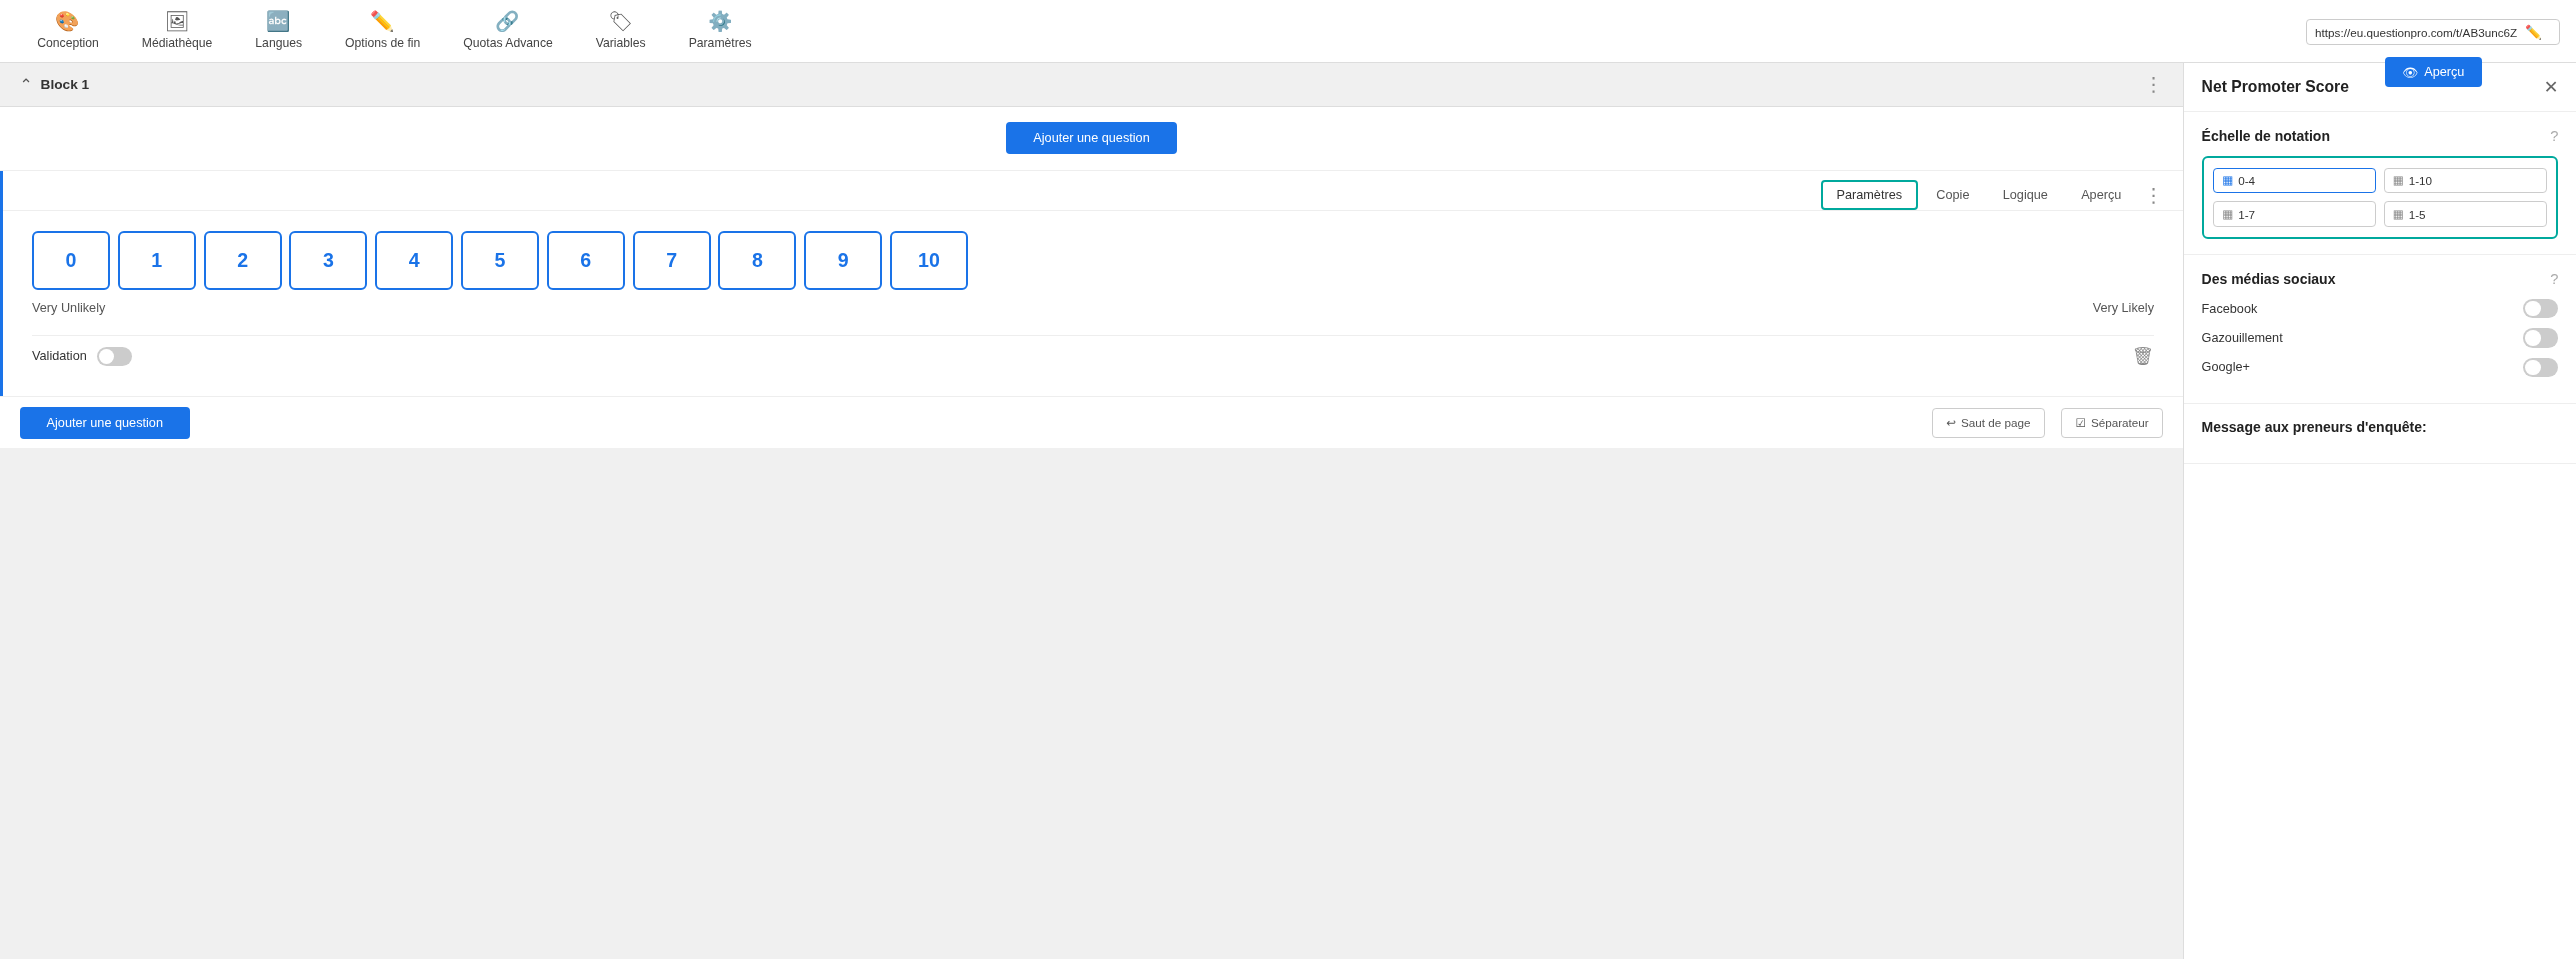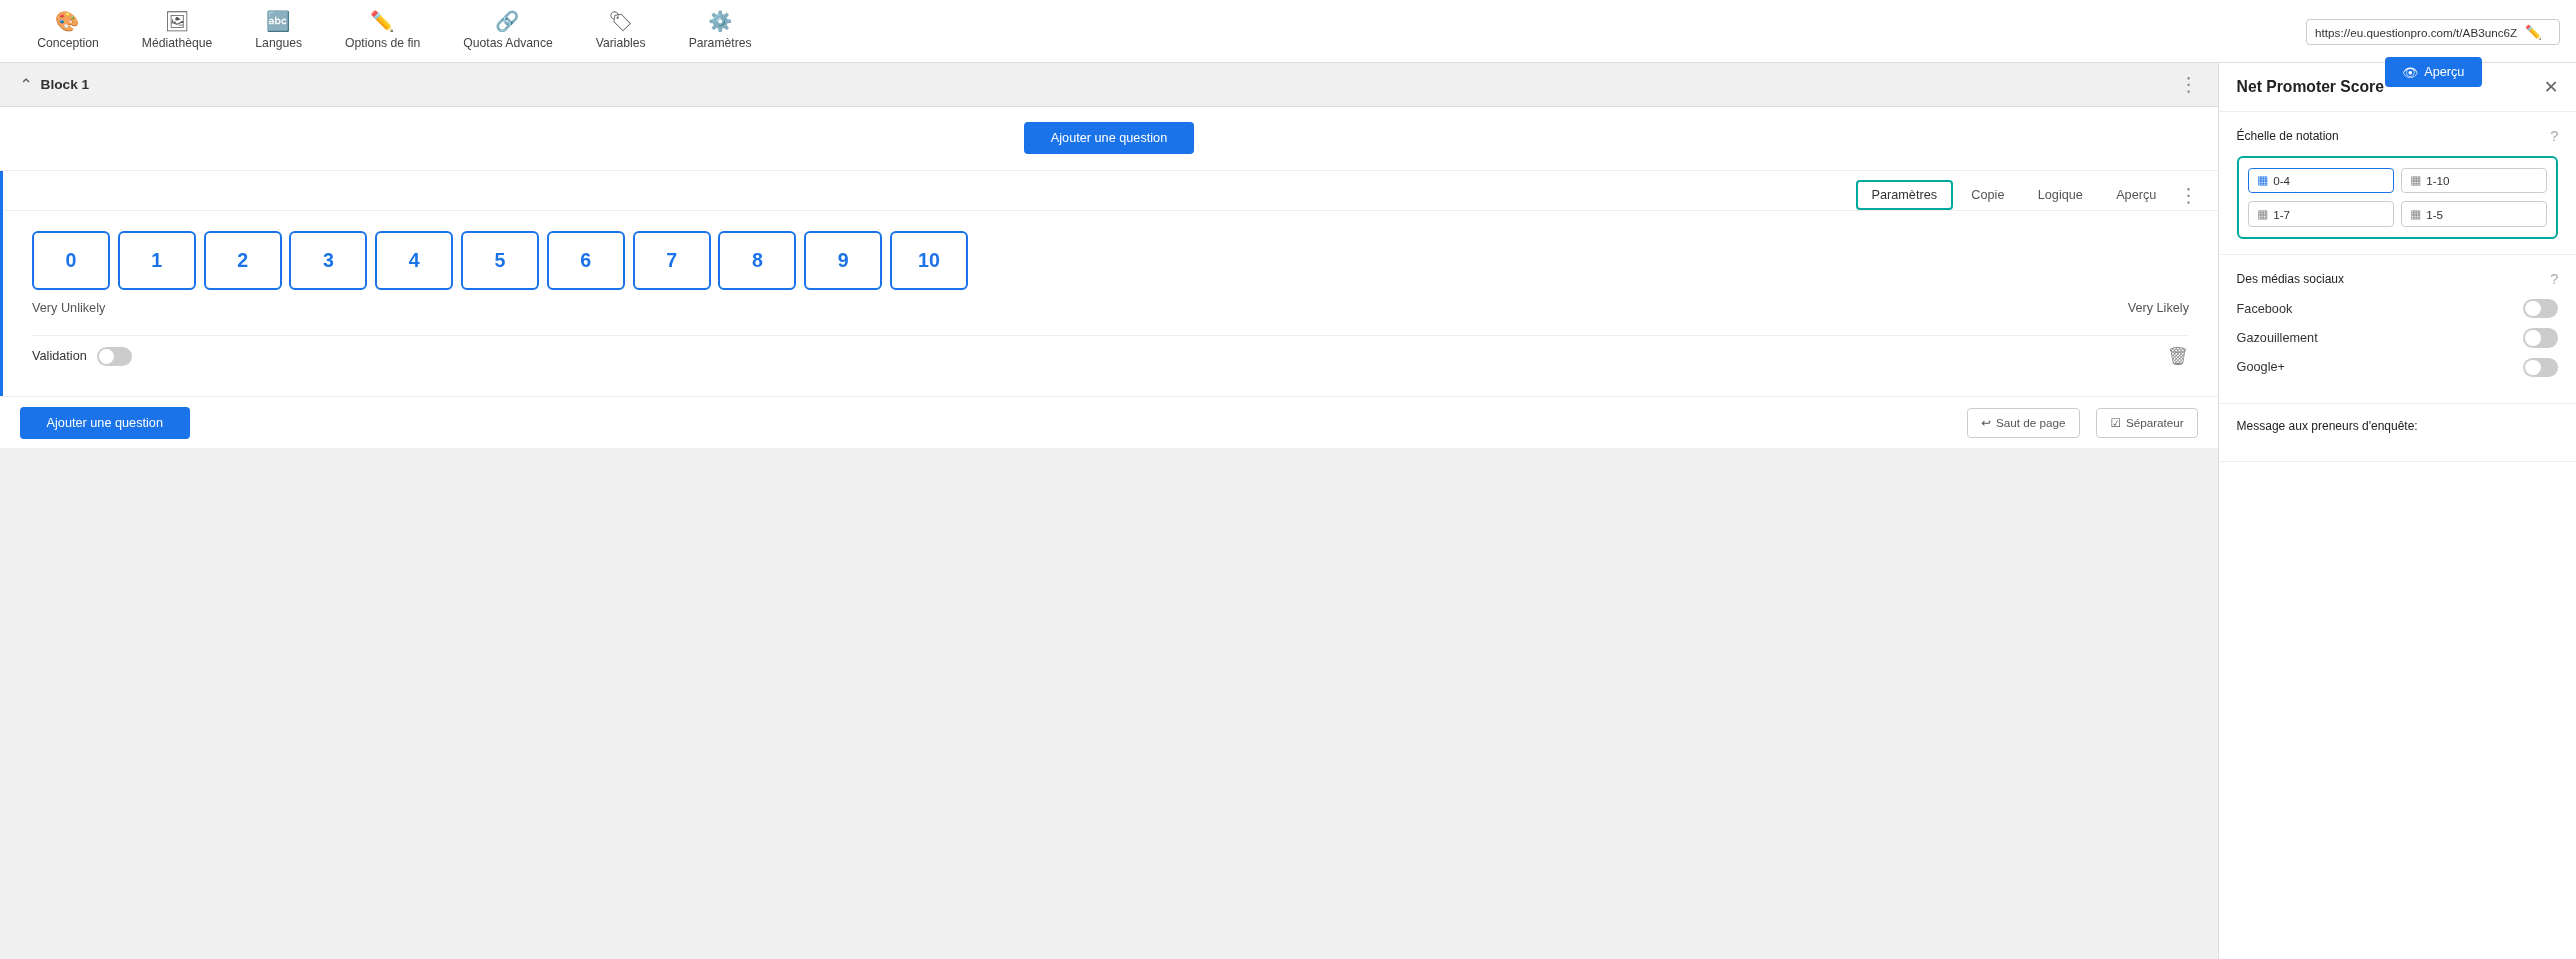--- a/index.html
+++ b/index.html
@@ -291,21 +291,21 @@
       cursor: pointer;
       font-size: 11.7px;
       color: #555;
       display: flex;
       align-items: center;
       gap: 4.9px;
     }
 
     
     .right-panel {
-      width: 358px;
+      width: 393px;
       background: #fff;
       border-left: 1px solid #ddd;
       overflow-y: auto;
       flex-shrink: 0;
     }
     .panel-header {
       display: flex;
       align-items: center;
       justify-content: space-between;
       padding: 13.7px 17.6px;
@@ -325,22 +325,22 @@
       padding: 15.7px 17.6px;
       border-bottom: 1px solid #eee;
     }
     .section-header {
       display: flex;
       align-items: center;
       justify-content: space-between;
       margin-bottom: 11.7px;
     }
     .section-title {
-      font-size: 12px;
-      font-weight: 400;
+      font-size: 14px;
+      font-weight: 700;
       color: #222;
     }
     .help-icon {
       color: #aaa;
       font-size: 14.7px;
       cursor: pointer;
     }
 
     
     .notation-box {

